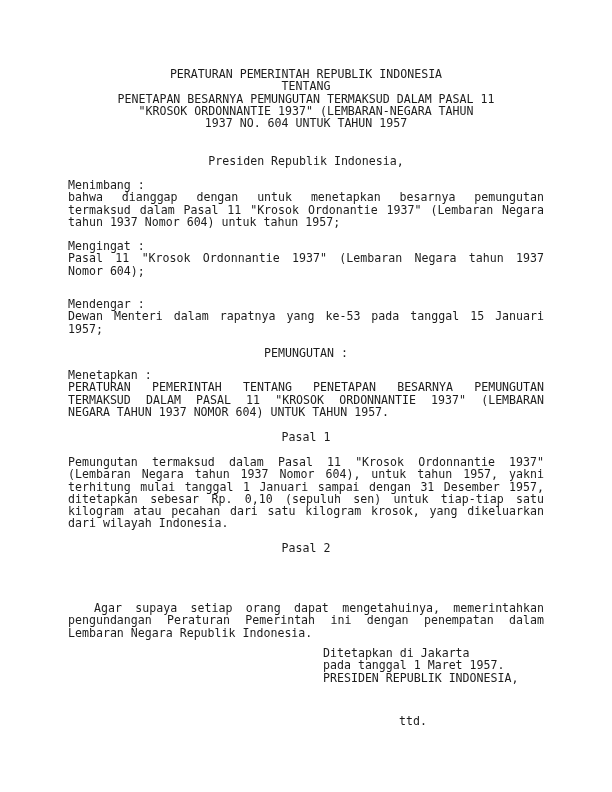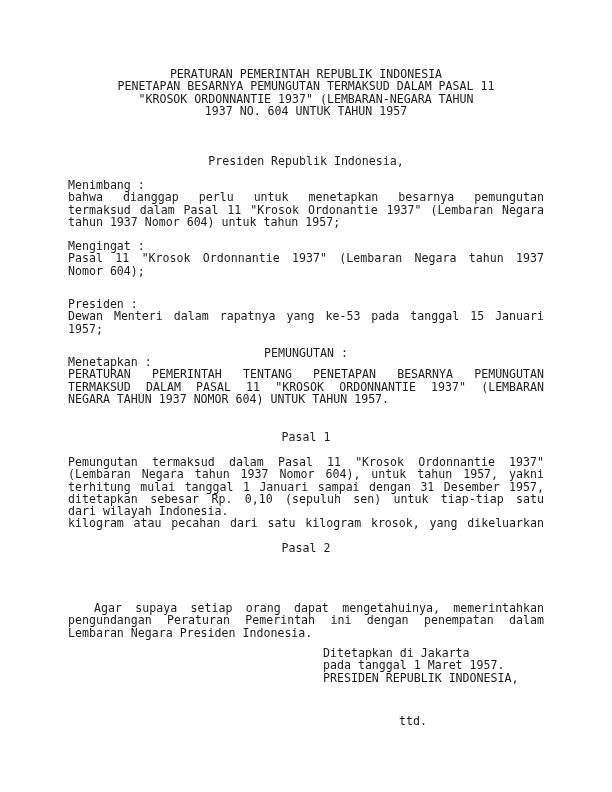--- a/index.html
+++ b/index.html
@@ -43,81 +43,82 @@
     width: 60px;
   }
 </style>
 </head>
 <body>
 
 <div class="page">
 
   <div class="block center" style="top:68px">
     <div class="ln">PERATURAN PEMERINTAH REPUBLIK INDONESIA</div>
+    <div class="ln">TENTANG</div>
     <div class="ln">PENETAPAN BESARNYA PEMUNGUTAN TERMAKSUD DALAM PASAL 11</div>
     <div class="ln">"KROSOK ORDONNANTIE 1937" (LEMBARAN-NEGARA TAHUN</div>
     <div class="ln">1937 NO. 604 UNTUK TAHUN 1957</div>
   </div>
 
   <div class="block center" style="top:155px">
     <div class="ln">Presiden Republik Indonesia,</div>
   </div>
 
   <div class="block" style="top:179px">
     <div class="ln left">Menimbang :</div>
-    <div class="ln just">bahwa dianggap perlu untuk menetapkan besarnya pemungutan</div>
+    <div class="ln just">bahwa dianggap dengan untuk menetapkan besarnya pemungutan</div>
     <div class="ln just">termaksud dalam Pasal 11 "Krosok Ordonantie 1937" (Lembaran Negara</div>
     <div class="ln left">tahun 1937 Nomor 604) untuk tahun 1957;</div>
   </div>
 
   <div class="block" style="top:240px">
     <div class="ln left">Mengingat :</div>
     <div class="ln just">Pasal 11 "Krosok Ordonnantie 1937" (Lembaran Negara tahun 1937</div>
     <div class="ln left">Nomor 604);</div>
   </div>
 
   <div class="block" style="top:298px">
-    <div class="ln left">Presiden :</div>
+    <div class="ln left">Mendengar :</div>
     <div class="ln just">Dewan Menteri dalam rapatnya yang ke-53 pada tanggal 15 Januari</div>
     <div class="ln left">1957;</div>
   </div>
 
   <div class="block center" style="top:347px">
     <div class="ln">PEMUNGUTAN :</div>
   </div>
 
-  <div class="block" style="top:356px">
+  <div class="block" style="top:369px">
     <div class="ln left">Menetapkan :</div>
     <div class="ln just">PERATURAN PEMERINTAH TENTANG PENETAPAN BESARNYA PEMUNGUTAN</div>
     <div class="ln just">TERMAKSUD DALAM PASAL 11 "KROSOK ORDONNANTIE 1937" (LEMBARAN</div>
     <div class="ln left">NEGARA TAHUN 1937 NOMOR 604) UNTUK TAHUN 1957.</div>
   </div>
 
   <div class="block center" style="top:431px">
     <div class="ln">Pasal 1</div>
   </div>
 
   <div class="block" style="top:456px">
     <div class="ln just">Pemungutan termaksud dalam Pasal 11 "Krosok Ordonnantie 1937"</div>
     <div class="ln just">(Lembaran Negara tahun 1937 Nomor 604), untuk tahun 1957, yakni</div>
     <div class="ln just">terhitung mulai tanggal 1 Januari sampai dengan 31 Desember 1957,</div>
     <div class="ln just">ditetapkan sebesar Rp. 0,10 (sepuluh sen) untuk tiap-tiap satu</div>
+    <div class="ln just">kilogram atau pecahan dari satu kilogram krosok, yang dikeluarkan</div>
     <div class="ln left">dari wilayah Indonesia.</div>
-    <div class="ln just">kilogram atau pecahan dari satu kilogram krosok, yang dikeluarkan</div>
   </div>
 
   <div class="block center" style="top:542px">
     <div class="ln">Pasal 2</div>
   </div>
 
 
   <div class="block" style="top:602px">
     <div class="ln just ind">Agar supaya setiap orang dapat mengetahuinya, memerintahkan</div>
     <div class="ln just">pengundangan Peraturan Pemerintah ini dengan penempatan dalam</div>
-    <div class="ln left">Lembaran Negara Presiden Indonesia.</div>
+    <div class="ln left">Lembaran Negara Republik Indonesia.</div>
   </div>
 
   <div class="block sig-block" style="top:647px">
     <div class="ln left">Ditetapkan di Jakarta</div>
     <div class="ln left">pada tanggal 1 Maret 1957.</div>
     <div class="ln left">PRESIDEN REPUBLIK INDONESIA,</div>
   </div>
 
   <div class="block ttd-block" style="top:715px">
     <div class="ln left">ttd.</div>

